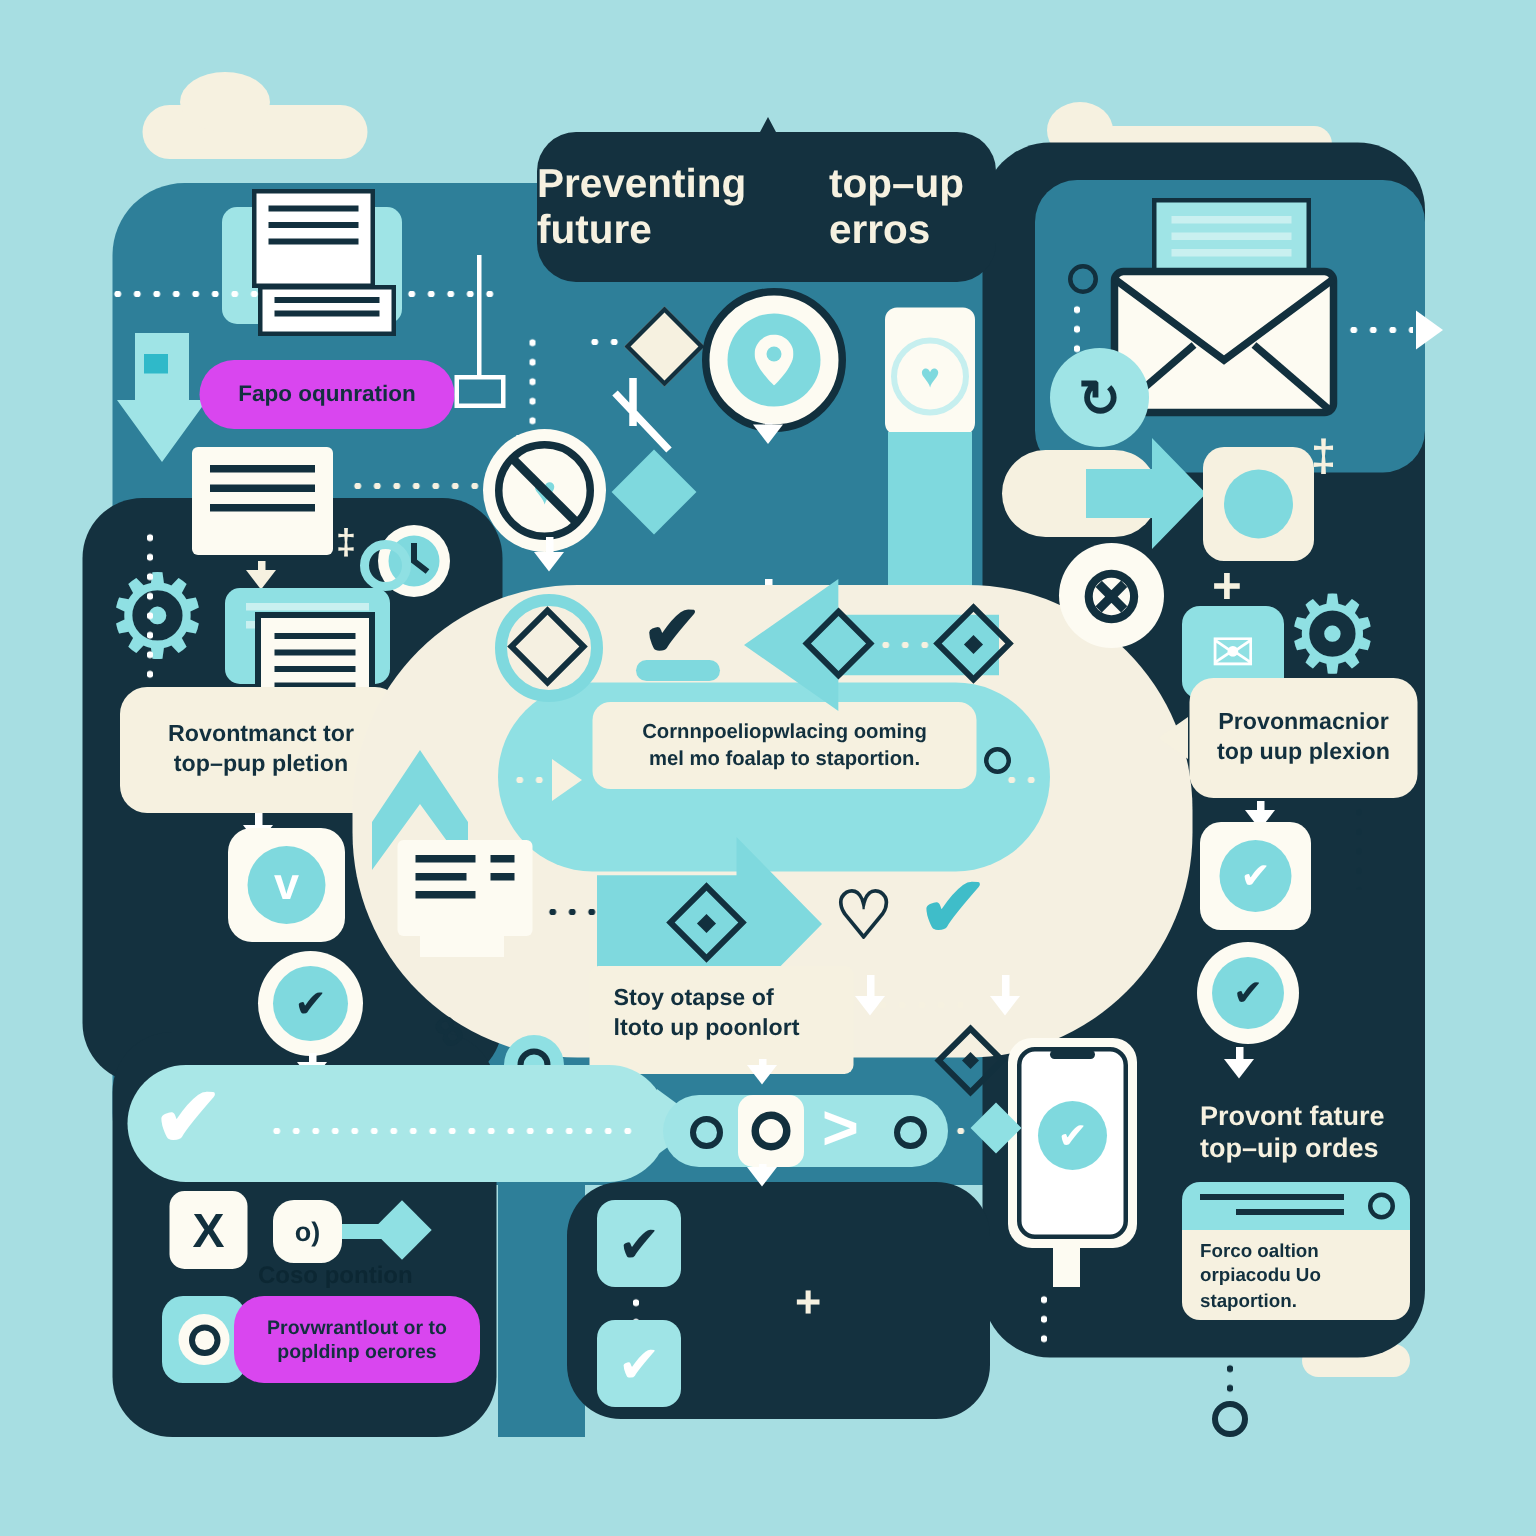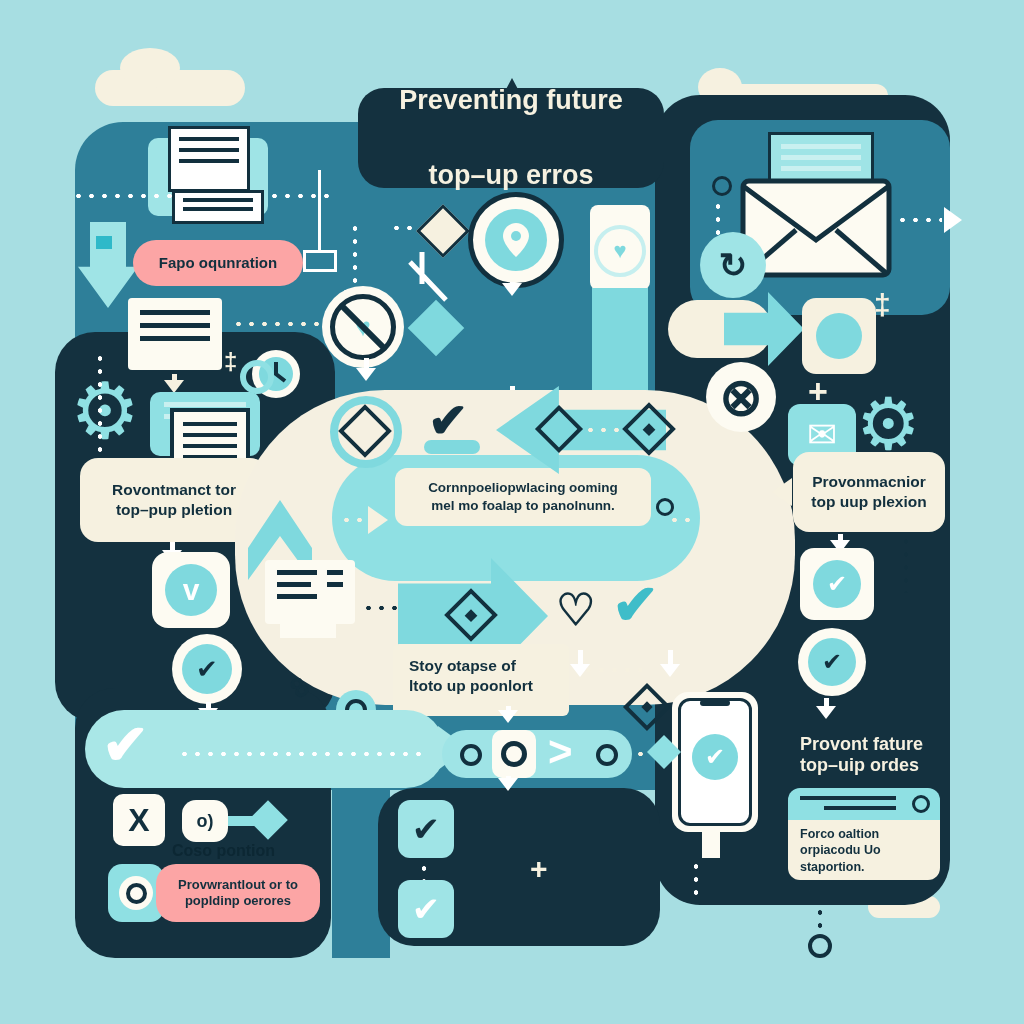--- a/index.html
+++ b/index.html
@@ -2,21 +2,21 @@
 <html><head>
 <meta charset="utf-8">
 <style>
   html,body{margin:0;padding:0;}
   body{font-family:"Liberation Sans", sans-serif;}
   #stage{position:relative;width:1024px;height:1024px;background:#A7DEE2;overflow:hidden;}
   .abs{position:absolute;}
   .dark{background:#14313F;}
   .teal{background:#2E7F99;}
   .rnd{border-radius:40px;}
-  .pill{background:#fca5a5;border-radius:26px;display:flex;align-items:center;justify-content:center;
+  .pill{background:#d946ef;border-radius:26px;display:flex;align-items:center;justify-content:center;
         color:#12303E;font-weight:bold;line-height:1.25;}
   .box{background:#F6F1E0;border-radius:14px;color:#12303E;font-weight:bold;line-height:1.3;}
   .ink{color:#12303E;font-weight:bold;}
   .wtxt{color:#F6F1E0;font-weight:bold;}
   .center{display:flex;align-items:center;justify-content:center;}
   .circ{border-radius:50%;}
   .dia{transform:rotate(45deg);}
   .ringN{border:4px solid #12303E;border-radius:50%;background:transparent;}
   
   .dh{height:4px;background-image:radial-gradient(circle,#FFFFFF 2px,transparent 2.6px);background-size:13px 4px;}
@@ -94,21 +94,21 @@
   </div>
   <div class="abs dh" style="left:896px;top:218px;width:46px;"></div>
   <div class="abs tri-rw" style="left:944px;top:207px;"></div>
   <div class="abs ringN" style="left:712px;top:176px;width:14px;height:14px;border-width:3px;"></div>
   <div class="abs dv" style="left:716px;top:200px;height:88px;"></div>
   <div class="abs circ center" style="left:700px;top:232px;width:66px;height:66px;background:#9FE4E6;">
     <span class="ink" style="font-size:34px;">↻</span>
   </div>
 
   <div class="abs" style="left:496px;top:62px;width:0;height:0;border:16px solid transparent;border-bottom:30px solid #14313F;"></div>
-  <div class="abs dark center" style="left:358px;top:88px;width:306px;height:100px;border-radius:26px;flex-direction:column;gap:44px;">
+  <div class="abs dark center" style="left:358px;top:88px;width:306px;height:100px;border-radius:26px;flex-direction:row;gap:44px;">
     <span class="wtxt" style="font-size:27px;">Preventing future</span>
     <span class="wtxt" style="font-size:27px;">top–up erros</span>
   </div>
 
   <div class="abs dia" style="left:424px;top:212px;width:32px;height:32px;background:#F6F1E0;border:3px solid #12303E;"></div>
   <div class="abs dh" style="left:390px;top:226px;width:28px;"></div>
   <div class="abs" style="left:406px;top:250px;">
     <svg width="44" height="52" viewBox="0 0 44 52">
         <path d="M16,2 L16,34 M4,12 L40,50" stroke="#fff" stroke-width="5" fill="none"></path>
       </svg>
@@ -201,21 +201,21 @@
   </div>
   <div class="arrd" style="left:198px;top:702px;">
       <div class="st" style="height:6px;"></div>
       <div class="hd"></div>
     </div>
 
   <div class="abs" style="left:235px;top:390px;width:560px;height:315px;border-radius:150px;background:#F5F0E1;"></div>
   <div class="abs" style="left:332px;top:455px;width:368px;height:126px;border-radius:63px;background:#8FE0E3;"></div>
   <div class="abs box center" style="left:395px;top:468px;width:256px;height:58px;flex-direction:column;font-size:13.5px;border-radius:12px;">
     <span>Cornnpoeliopwlacing ooming</span>
-    <span>mel mo foalap to panolnunn.</span>
+    <span>mel mo foalap to staportion.</span>
   </div>
   <div class="abs ringN" style="left:656px;top:498px;width:12px;height:12px;border-width:3px;"></div>
   <div class="abs dh cr" style="left:340px;top:518px;width:40px;"></div>
   <div class="abs tri-r" style="left:368px;top:506px;"></div>
   <div class="abs dh cr" style="left:668px;top:518px;width:28px;"></div>
   <div class="abs" style="left:248px;top:500px;width:64px;height:80px;background:#7FD9DE;clip-path:polygon(50% 0,100% 60%,100% 100%,50% 45%,0 100%,0 60%);"></div>
 
   <div class="abs circ" style="left:330px;top:396px;width:56px;height:56px;border:8px solid #7FD9DE;"></div>
   <div class="abs dia" style="left:346px;top:412px;width:30px;height:30px;border:4px solid #12303E;"></div>
   <div class="abs" style="left:424px;top:440px;width:56px;height:14px;border-radius:8px;background:#7FD9DE;"></div>

